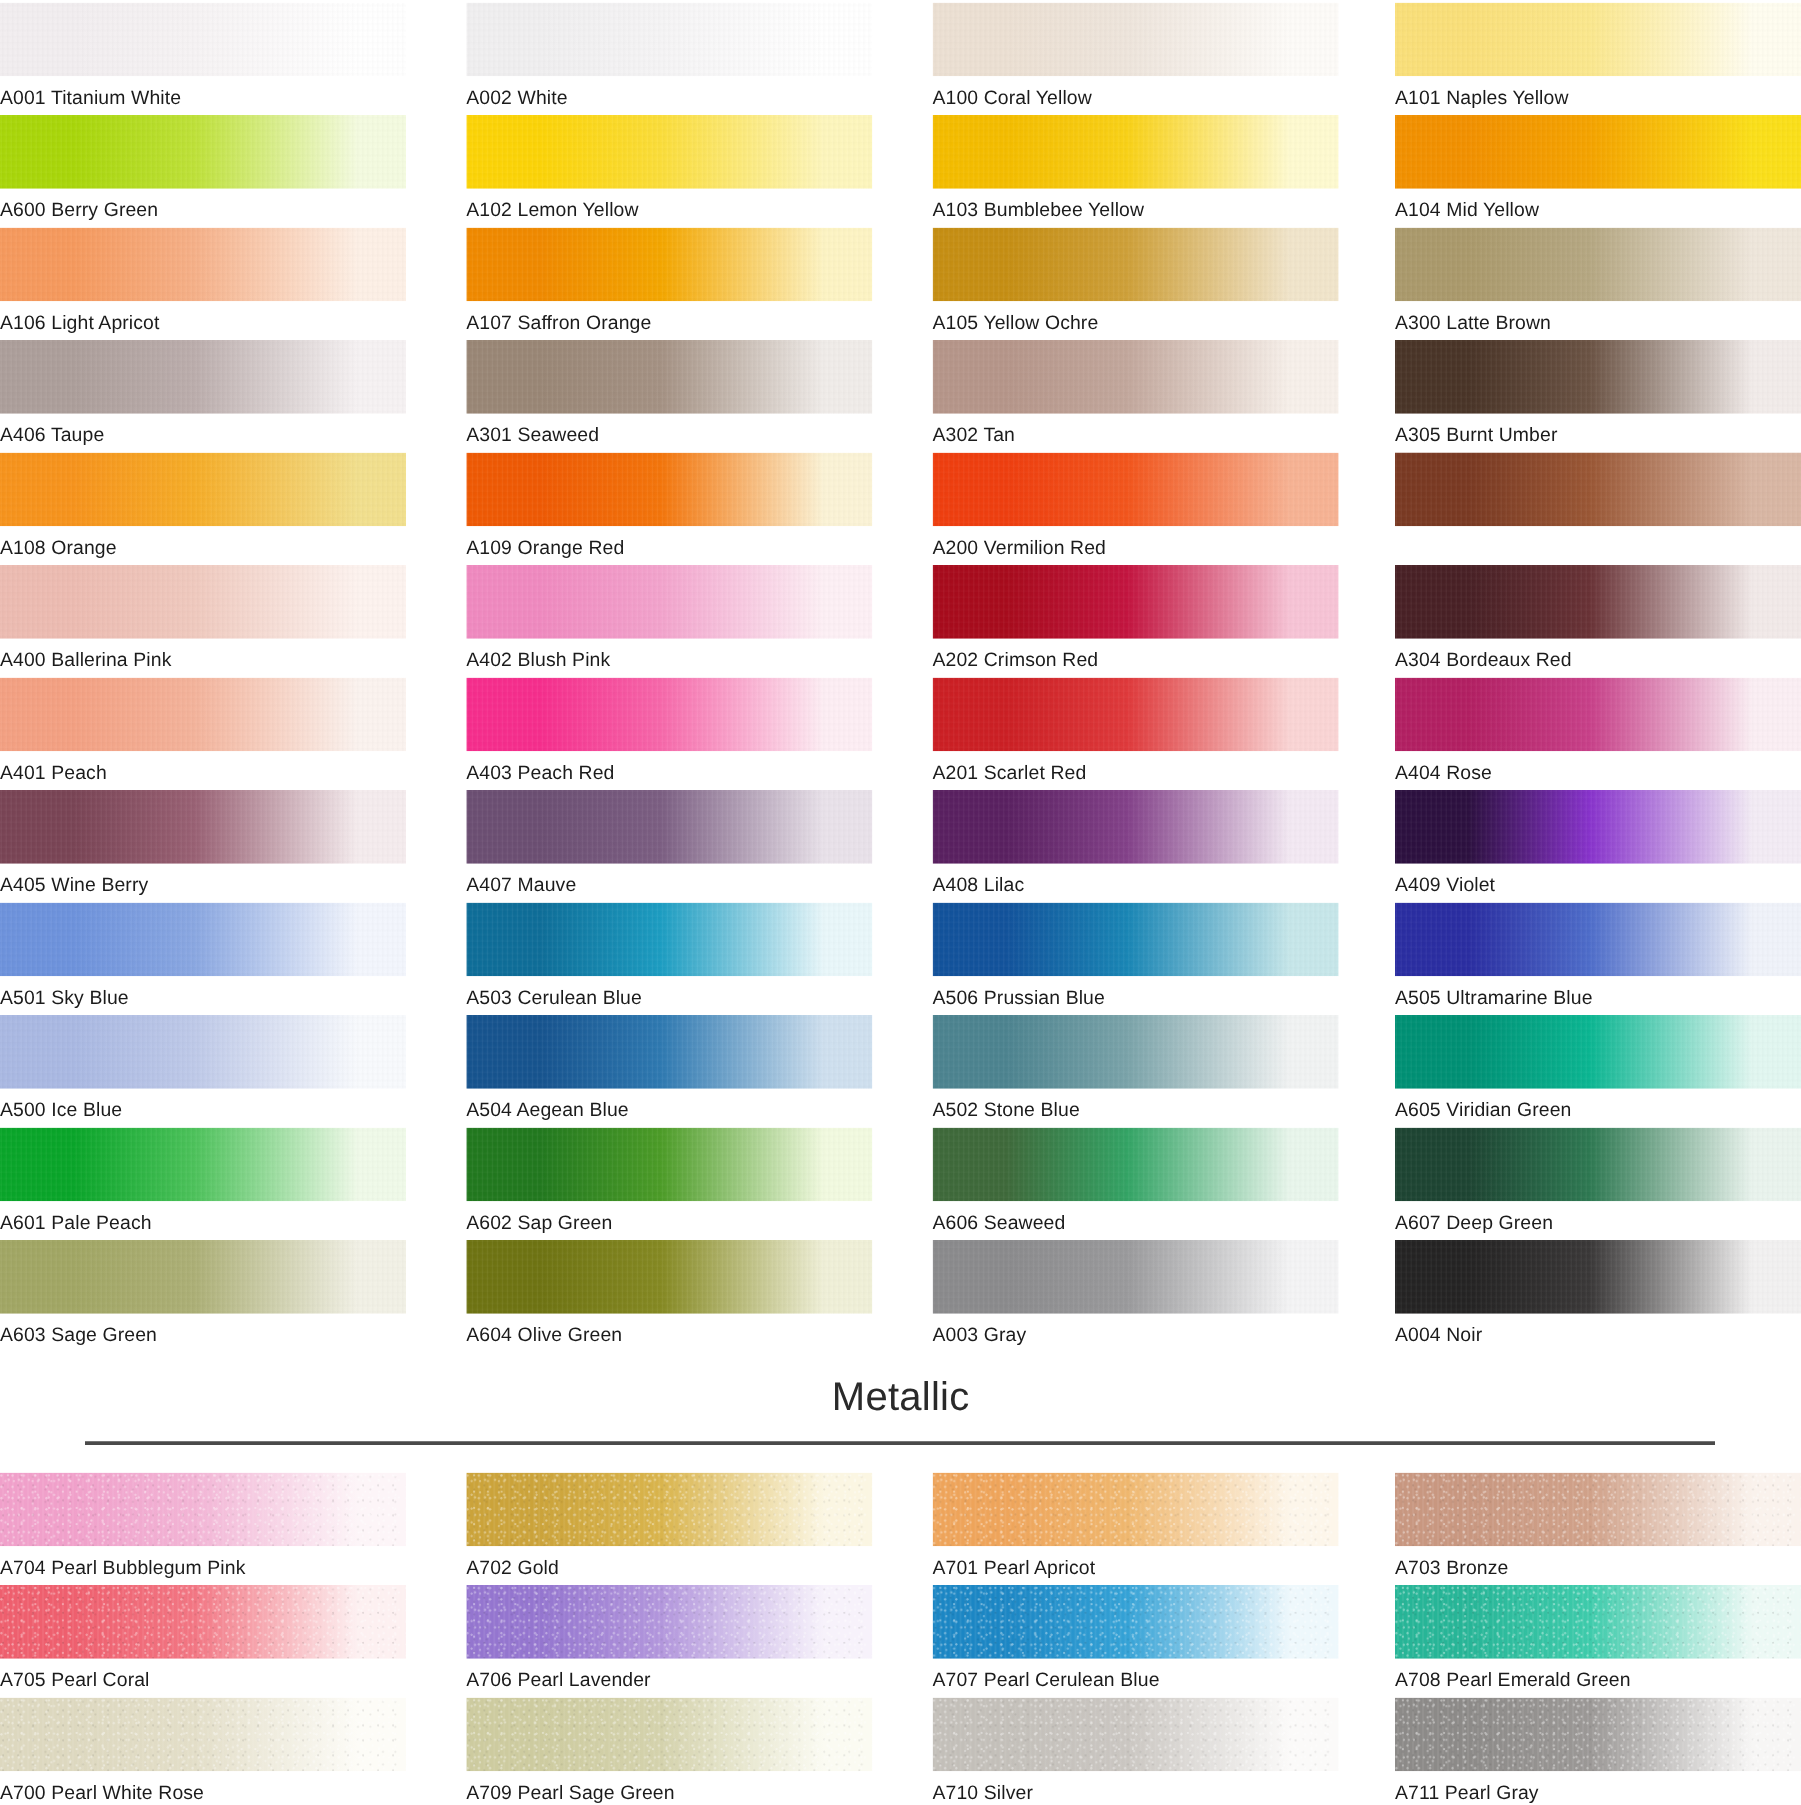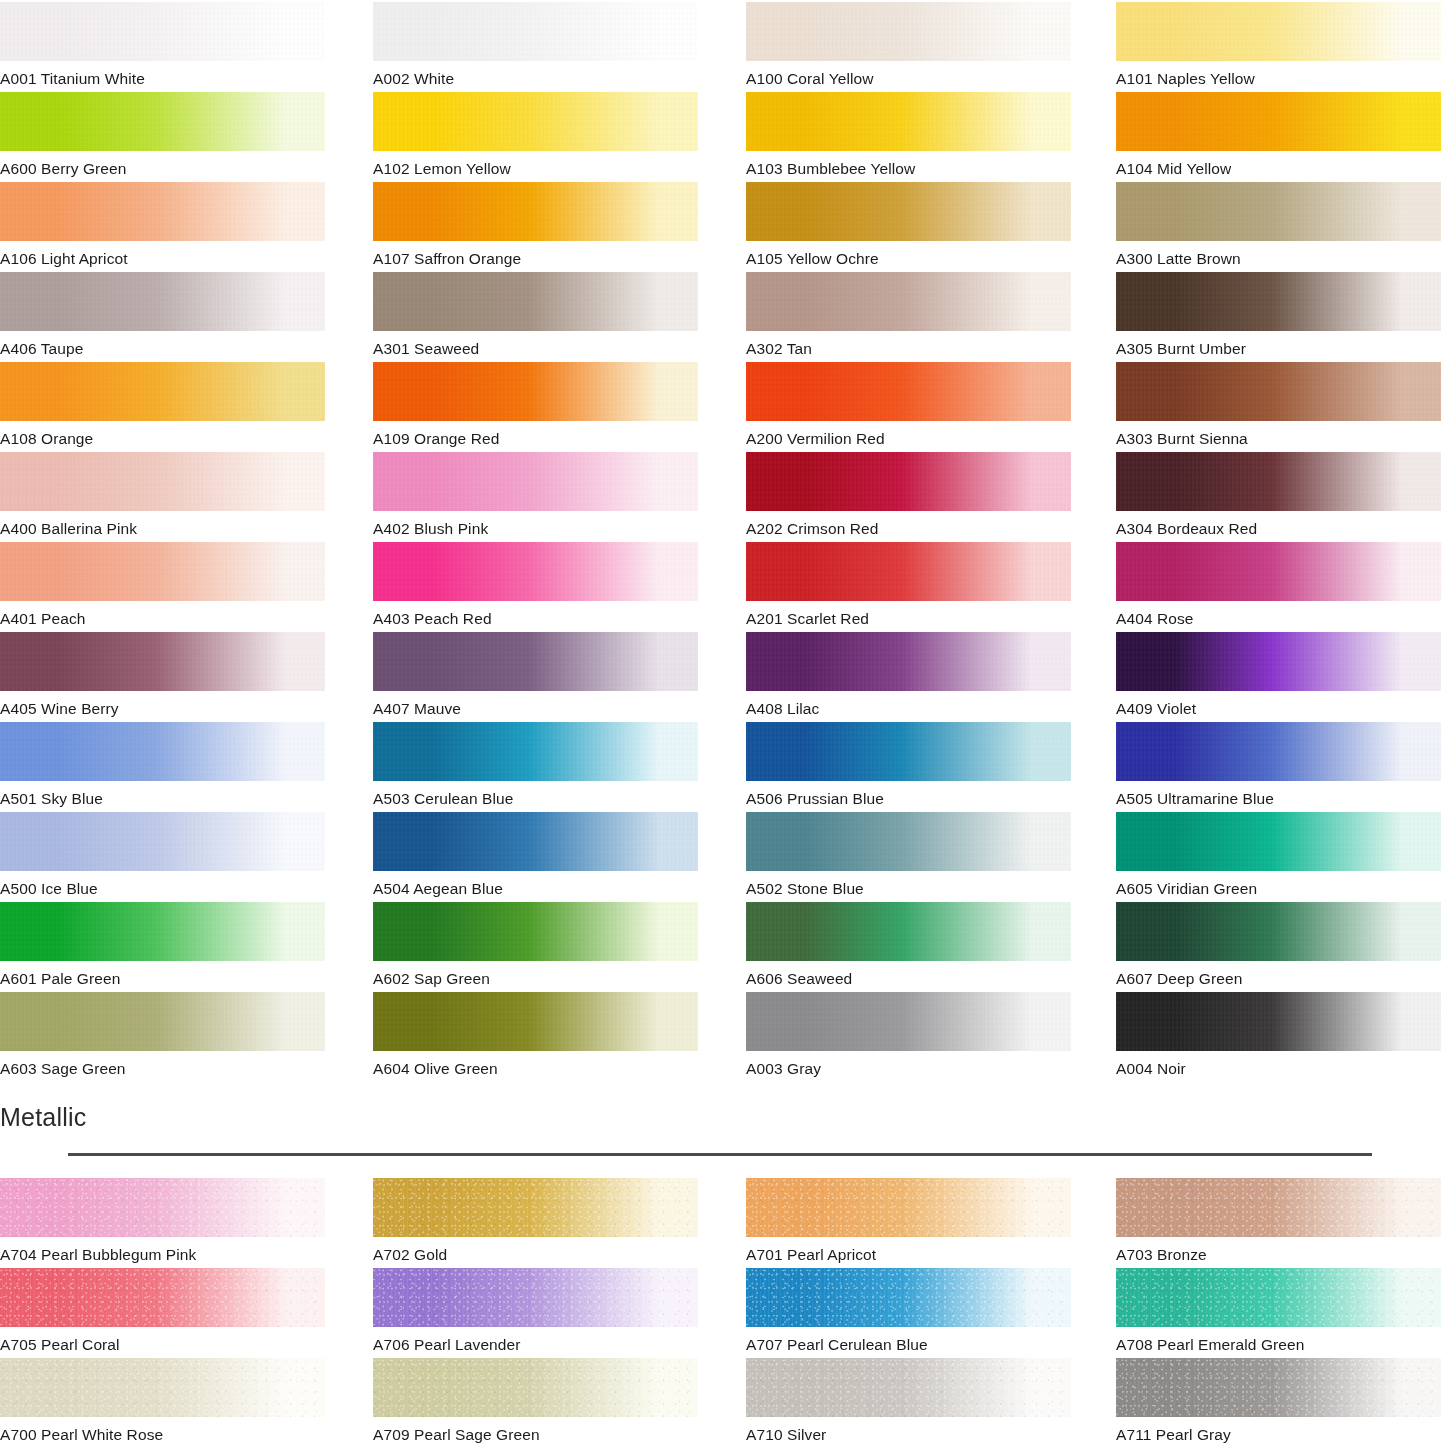--- a/index.html
+++ b/index.html
@@ -86,21 +86,22 @@
     white-space: nowrap;
   }
 
   
   .section-head {
     width: 1441px;
     height: 96px;
     position: relative;
   }
   .section-title {
-    font-size: 25px;
+    text-align: center;
+    font-size: 32px;
     color: #2a2a2a;
     line-height: 30px;
     padding-top: 20px;
     letter-spacing: .2px;
   }
   .section-rule {
     position: absolute;
     left: 68px;
     right: 69px;
     bottom: 22px;
@@ -262,21 +263,20 @@
           <div class="tex"></div>
         </div>
         <div class="swatch-label">A200 Vermilion Red</div>
       </div>
       <div class="grid-gap"></div>
       <div class="swatch-cell">
         <div class="swatch-band">
           <div class="tint" style="background: linear-gradient(90deg, rgb(122, 58, 35) 0%, rgb(122, 58, 35) 18%, rgb(155, 88, 54) 48%, rgb(217, 183, 164) 88%, rgb(217, 183, 164) 100%);"></div>
           <div class="tex"></div>
         </div>
-        <div class="swatch-label">A303 Burnt Sienna</div>
       </div>
       <div class="swatch-cell">
         <div class="swatch-band">
           <div class="tint" style="background: linear-gradient(90deg, rgb(237, 188, 178) 0%, rgb(237, 188, 178) 18%, rgb(240, 202, 191) 48%, rgb(253, 243, 239) 88%, rgb(253, 243, 239) 100%);"></div>
           <div class="tex"></div>
         </div>
         <div class="swatch-label">A400 Ballerina Pink</div>
       </div>
       <div class="grid-gap"></div>
       <div class="swatch-cell">
@@ -424,21 +424,21 @@
           <div class="tint" style="background: linear-gradient(90deg, rgb(0, 145, 117) 0%, rgb(0, 145, 117) 18%, rgb(12, 183, 147) 48%, rgb(226, 247, 241) 88%, rgb(226, 247, 241) 100%);"></div>
           <div class="tex"></div>
         </div>
         <div class="swatch-label">A605 Viridian Green</div>
       </div>
       <div class="swatch-cell">
         <div class="swatch-band">
           <div class="tint" style="background: linear-gradient(90deg, rgb(10, 166, 42) 0%, rgb(10, 166, 42) 18%, rgb(78, 195, 92) 48%, rgb(240, 250, 233) 88%, rgb(240, 250, 233) 100%);"></div>
           <div class="tex"></div>
         </div>
-        <div class="swatch-label">A601 Pale Green</div>
+        <div class="swatch-label">A601 Pale Peach</div>
       </div>
       <div class="grid-gap"></div>
       <div class="swatch-cell">
         <div class="swatch-band">
           <div class="tint" style="background: linear-gradient(90deg, rgb(34, 121, 31) 0%, rgb(34, 121, 31) 18%, rgb(77, 157, 40) 48%, rgb(242, 250, 224) 88%, rgb(242, 250, 224) 100%);"></div>
           <div class="tex"></div>
         </div>
         <div class="swatch-label">A602 Sap Green</div>
       </div>
       <div class="grid-gap"></div>

